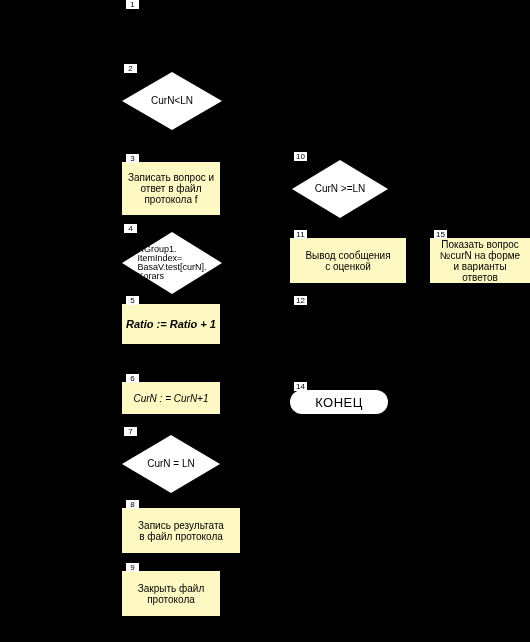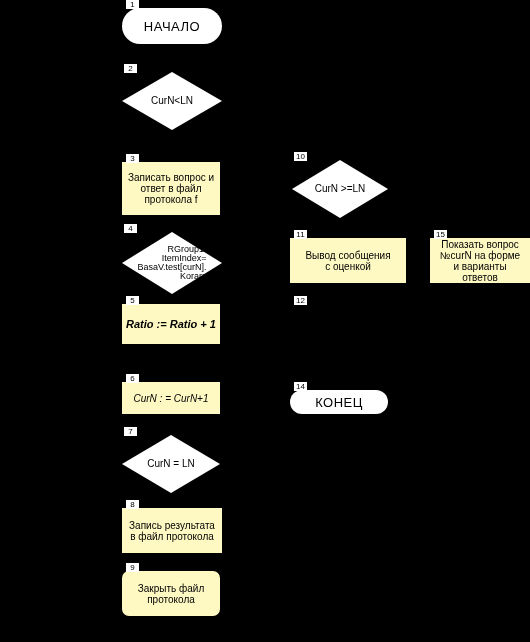--- a/index.html
+++ b/index.html
@@ -72,21 +72,21 @@
     background: #ffffff;
     -webkit-clip-path: polygon(50% 0, 100% 50%, 50% 100%, 0 50%);
     clip-path: polygon(50% 0, 100% 50%, 50% 100%, 0 50%);
   }
   .dec .txt {
     position: absolute;
     inset: 0;
     display: flex;
     align-items: center;
     justify-content: center;
-    text-align: right;
+    text-align: left;
     color: #000000;
     font-size: 10px;
     line-height: 10px;
     white-space: pre-line;
     z-index: 2;
   }
   .dec.tight .txt { font-size: 9px; line-height: 9px; }
 
   
   .numtab {
@@ -102,23 +102,20 @@
     z-index: 3;
     box-sizing: border-box;
     font-family: "Liberation Sans", sans-serif;
   }
 </style>
 </head>
 <body>
 
 <div id="canvas" style="background: rgb(0, 0, 0);">
 
-<div class="node term" style="left: 122px; top: 8px; width: 100px; height: 36px;">
-      <span class="txt">НАЧАЛО</span>
-    </div>
     <div class="numtab" style="left: 126px; top: 0px;">1</div>
     <div class="node dec" style="left: 122px; top: 72px; width: 100px; height: 58px;">
       <div class="shape">
         <div class="di"></div>
       </div>
       <div class="txt">CurN&lt;LN</div>
     </div>
     <div class="numtab" style="left: 124px; top: 64px;">2</div>
     <div class="node proc" style="left: 122px; top: 162px; width: 98px; height: 53px;">
       <span class="txt">Записать вопрос и
@@ -144,26 +141,26 @@
       <span class="txt">CurN : = CurN+1</span>
     </div>
     <div class="numtab" style="left: 126px; top: 374px;">6</div>
     <div class="node dec" style="left: 122px; top: 435px; width: 98px; height: 58px;">
       <div class="shape">
         <div class="di"></div>
       </div>
       <div class="txt">CurN = LN</div>
     </div>
     <div class="numtab" style="left: 124px; top: 427px;">7</div>
-    <div class="node proc" style="left: 122px; top: 508px; width: 100px; height: 45px;">
+    <div class="node proc" style="left: 122px; top: 508px; width: 118px; height: 45px;">
       <span class="txt">Запись результата
 в файл протокола</span>
     </div>
     <div class="numtab" style="left: 126px; top: 500px;">8</div>
-    <div class="node proc" style="left: 122px; top: 571px; width: 98px; height: 45px; border-radius: 7px;">
+    <div class="node proc" style="left: 122px; top: 571px; width: 98px; height: 45px;">
       <span class="txt">Закрыть файл
 протокола</span>
     </div>
     <div class="numtab" style="left: 126px; top: 563px;">9</div>
     <div class="node dec" style="left: 292px; top: 160px; width: 96px; height: 58px;">
       <div class="shape">
         <div class="di"></div>
       </div>
       <div class="txt">CurN &gt;=LN</div>
     </div>

